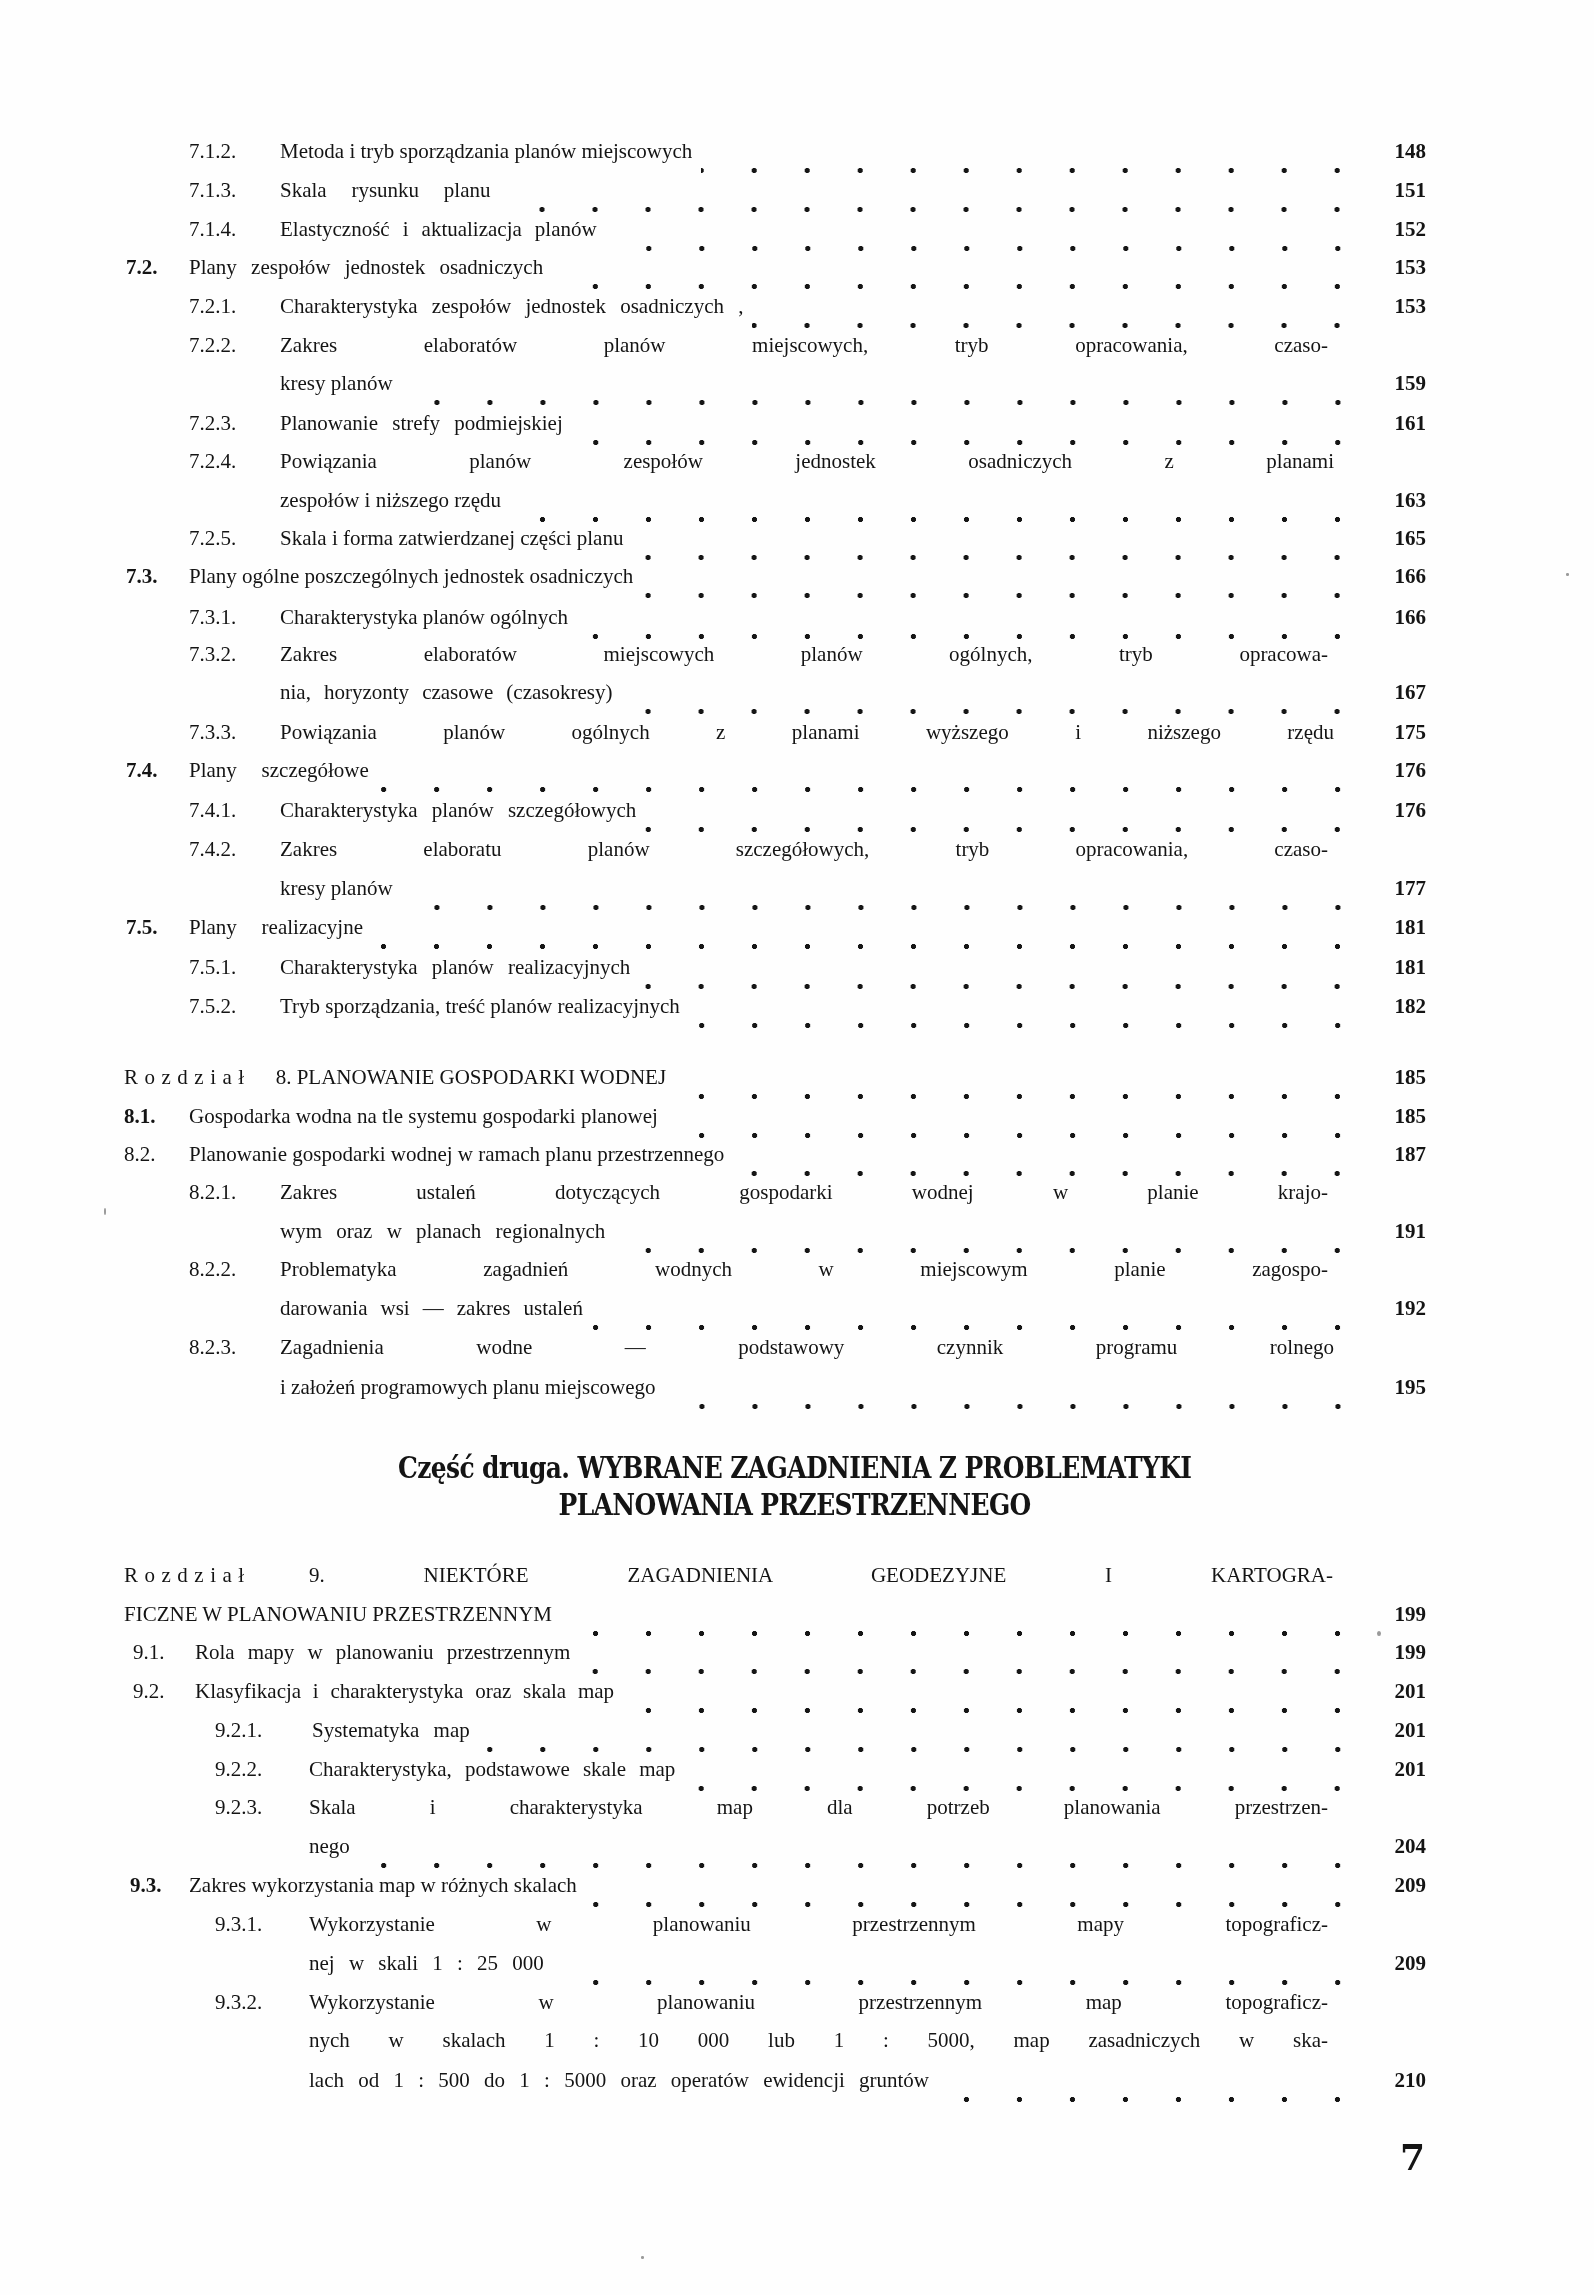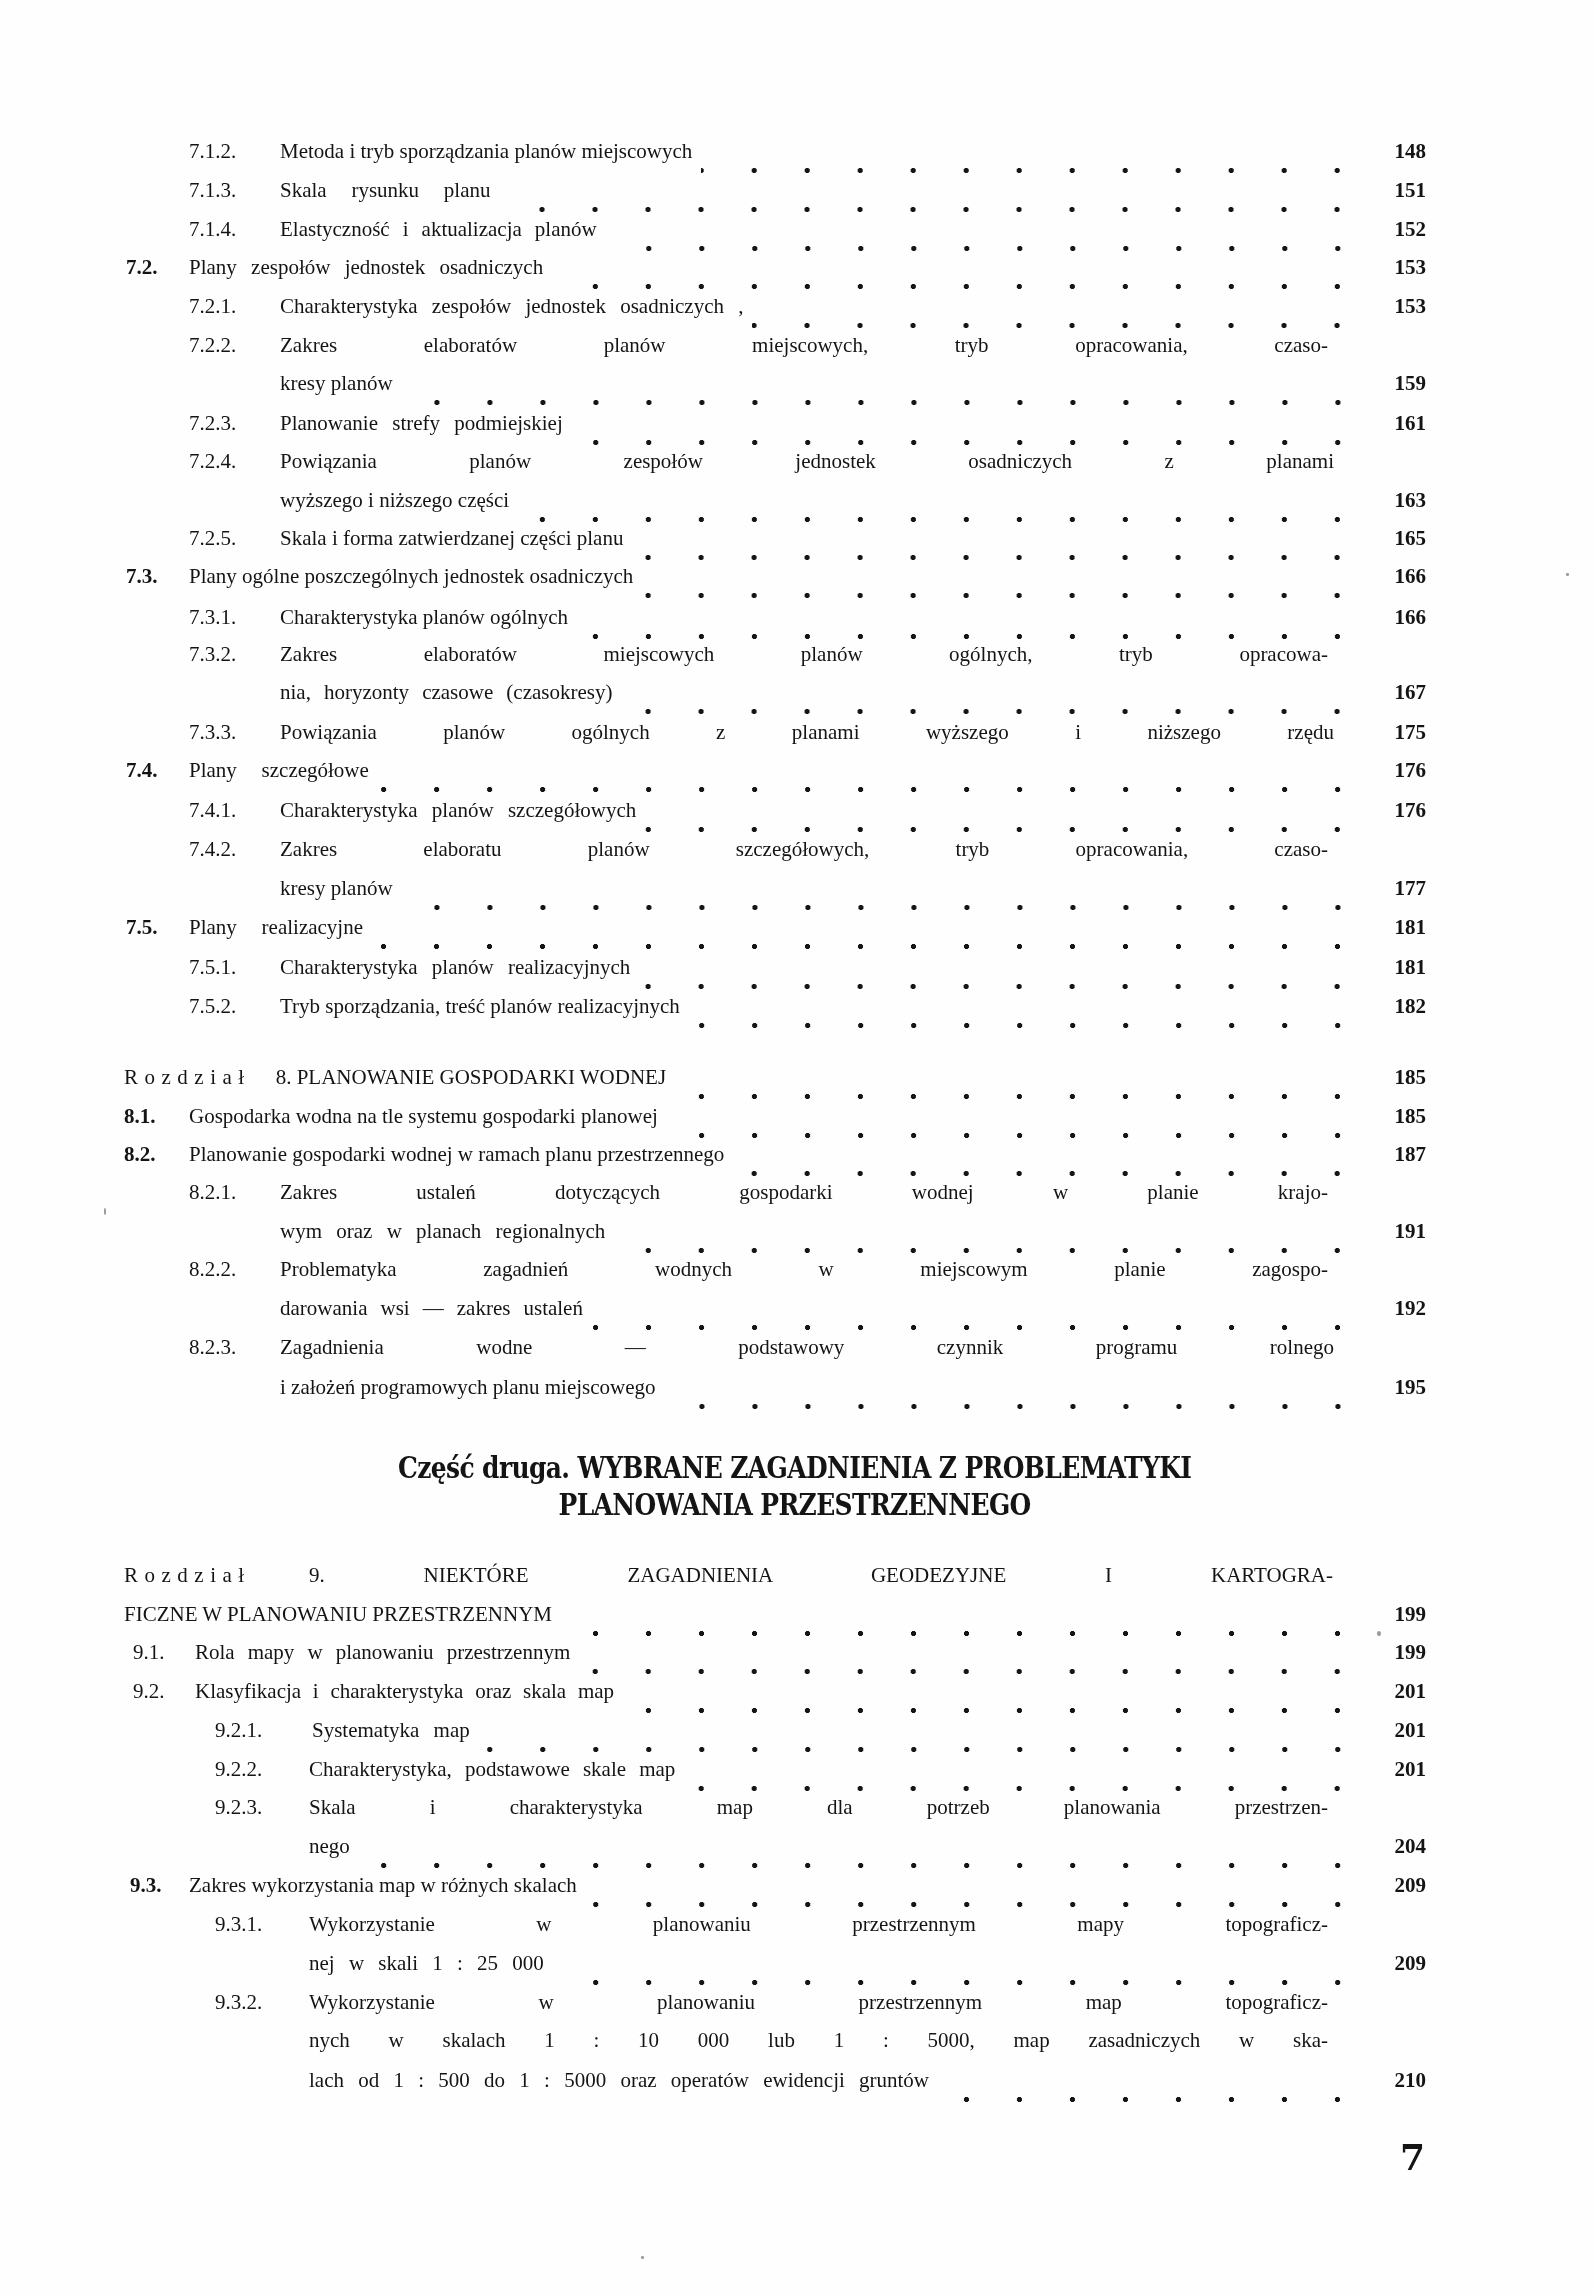--- a/index.html
+++ b/index.html
@@ -120,21 +120,21 @@
     </div>
     <span class="pg">161</span>
   </div>
 
   <div class="row" style="left:0;top:442px;width:1426px">
     <span class="num" style="left:189px">7.2.4.</span>
     <span class="just" style="left:280px;width:1054px">Powiązania planów zespołów jednostek osadniczych z planami</span>
   </div>
   <div class="row" style="left:0;top:481px;width:1426px">
     <div class="body" style="left:280px;right:62px">
-      <span class="txt">wyższego i niższego części</span>
+      <span class="txt">zespołów i niższego rzędu</span>
       <span class="leader"></span>
     </div>
     <span class="pg">163</span>
   </div>
 
   <div class="row" style="left:0;top:519px;width:1426px">
     <span class="num" style="left:189px">7.2.5.</span>
     <div class="body" style="left:280px;right:62px">
       <span class="txt">Skala i forma zatwierdzanej części planu</span>
       <span class="leader"></span>
@@ -247,21 +247,21 @@
   <div class="row" style="left:0;top:1097px;width:1426px">
     <span class="num" style="left:124px;font-weight:bold">8.1.</span>
     <div class="body" style="left:189px;right:62px">
       <span class="txt">Gospodarka wodna na tle systemu gospodarki planowej</span>
       <span class="leader"></span>
     </div>
     <span class="pg">185</span>
   </div>
 
   <div class="row" style="left:0;top:1135px;width:1426px">
-    <span class="num" style="left:124px;font-weight:bold">8.2.</span>
+    <span class="num" style="left:124px;font-weight:normal">8.2.</span>
     <div class="body" style="left:189px;right:62px">
       <span class="txt">Planowanie gospodarki wodnej w ramach planu przestrzennego</span>
       <span class="leader"></span>
     </div>
     <span class="pg">187</span>
   </div>
 
   <div class="row" style="left:0;top:1173px;width:1426px">
     <span class="num" style="left:189px">8.2.1.</span>
     <span class="just" style="left:280px;width:1048px">Zakres ustaleń dotyczących gospodarki wodnej w planie krajo-</span>

